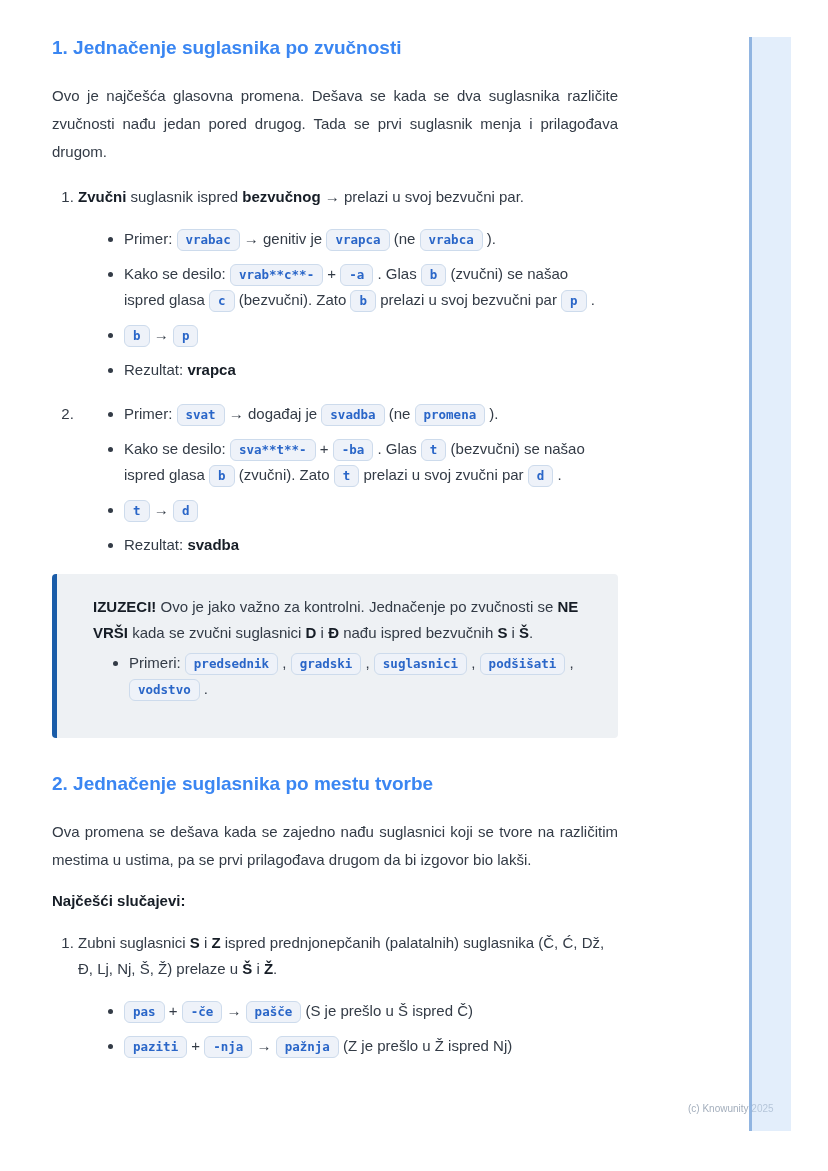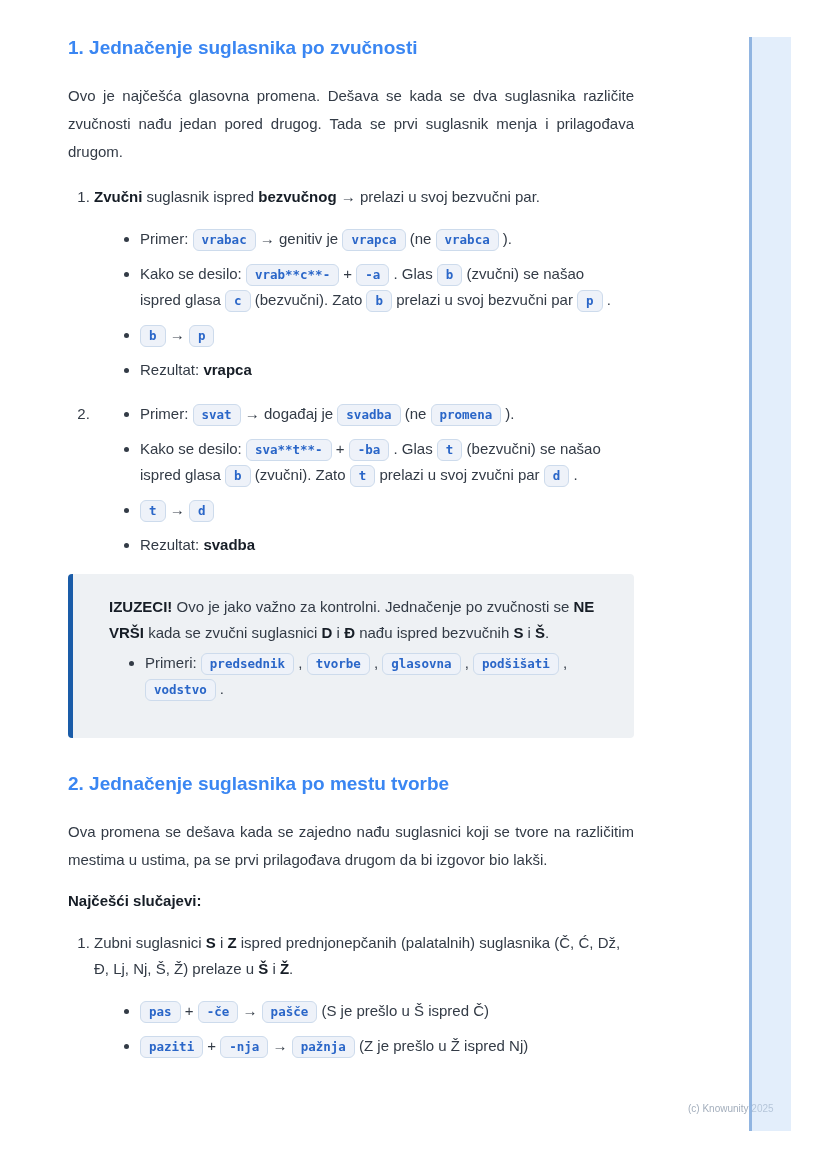--- a/index.html
+++ b/index.html
@@ -7,21 +7,21 @@
   body {
     position: relative;
     background: #ffffff;
     font-family: "Liberation Sans", "DejaVu Sans", sans-serif;
     color: var(--body-text, #333b46);
     overflow: hidden;
   }
   .page { position: absolute; inset: 0; }
   .content {
     position: absolute;
-    left: 68px; top: 0;
+    left: 52px; top: 0;
     width: 566px;
     padding-top: 36px;
     font-size: 15px;
   }
   .section-heading {
     font-size: 19px;
     line-height: 24px;
     font-weight: 700;
     color: var(--heading-blue, #3a86f2);
     margin: 34px 0 22px 0;
@@ -114,21 +114,21 @@
             <li><span>Primer: </span><code class="chip">svat</code><span> → događaj je </span><code class="chip">svadba</code><span> (ne </span><code class="chip">promena</code><span> ).</span></li>
             <li><span>Kako se desilo: </span><code class="chip">sva**t**-</code><span> + </span><code class="chip">-ba</code><span> . Glas </span><code class="chip">t</code><span> (bezvučni) se našao ispred glasa </span><code class="chip">b</code><span> (zvučni). Zato </span><code class="chip">t</code><span> prelazi u svoj zvučni par </span><code class="chip">d</code><span> .</span></li>
             <li><code class="chip">t</code><span> → </span><code class="chip">d</code></li>
             <li><span>Rezultat: </span><strong>svadba</strong></li>
           </ul>
         </li>
       </ol>
       <div class="callout">
         <p class="callout-text"><strong>IZUZECI!</strong><span> Ovo je jako važno za kontrolni. Jednačenje po zvučnosti se </span><strong>NE VRŠI</strong><span> kada se zvučni suglasnici </span><strong>D</strong><span> i </span><strong>Đ</strong><span> nađu ispred bezvučnih </span><strong>S</strong><span> i </span><strong>Š</strong><span>.</span></p>
         <ul class="bullets">
-          <li><span>Primeri: </span><code class="chip">predsednik</code><span> , </span><code class="chip">tvorbe</code><span> , </span><code class="chip">glasovna</code><span> , </span><code class="chip">podšišati</code><span> , </span><code class="chip">vodstvo</code><span> .</span></li>
+          <li><span>Primeri: </span><code class="chip">predsednik</code><span> , </span><code class="chip">gradski</code><span> , </span><code class="chip">suglasnici</code><span> , </span><code class="chip">podšišati</code><span> , </span><code class="chip">vodstvo</code><span> .</span></li>
         </ul>
       </div>
       <h2 class="section-heading">2. Jednačenje suglasnika po mestu tvorbe</h2>
       <p class="para"><span>Ova promena se dešava kada se zajedno nađu suglasnici koji se tvore na različitim mestima u ustima, pa se prvi prilagođava drugom da bi izgovor bio lakši.</span></p>
       <p class="label">Najčešći slučajevi:</p>
       <ol class="main">
         <li>
           <div class="li-head"><span>Zubni suglasnici </span><strong>S</strong><span> i </span><strong>Z</strong><span> ispred prednjonepčanih (palatalnih) suglasnika (Č, Ć, Dž, Đ, Lj, Nj, Š, Ž) prelaze u </span><strong>Š</strong><span> i </span><strong>Ž</strong><span>.</span></div>
           <ul class="bullets">
             <li><code class="chip">pas</code><span> + </span><code class="chip">-če</code><span> → </span><code class="chip">pašče</code><span> (S je prešlo u Š ispred Č)</span></li>

